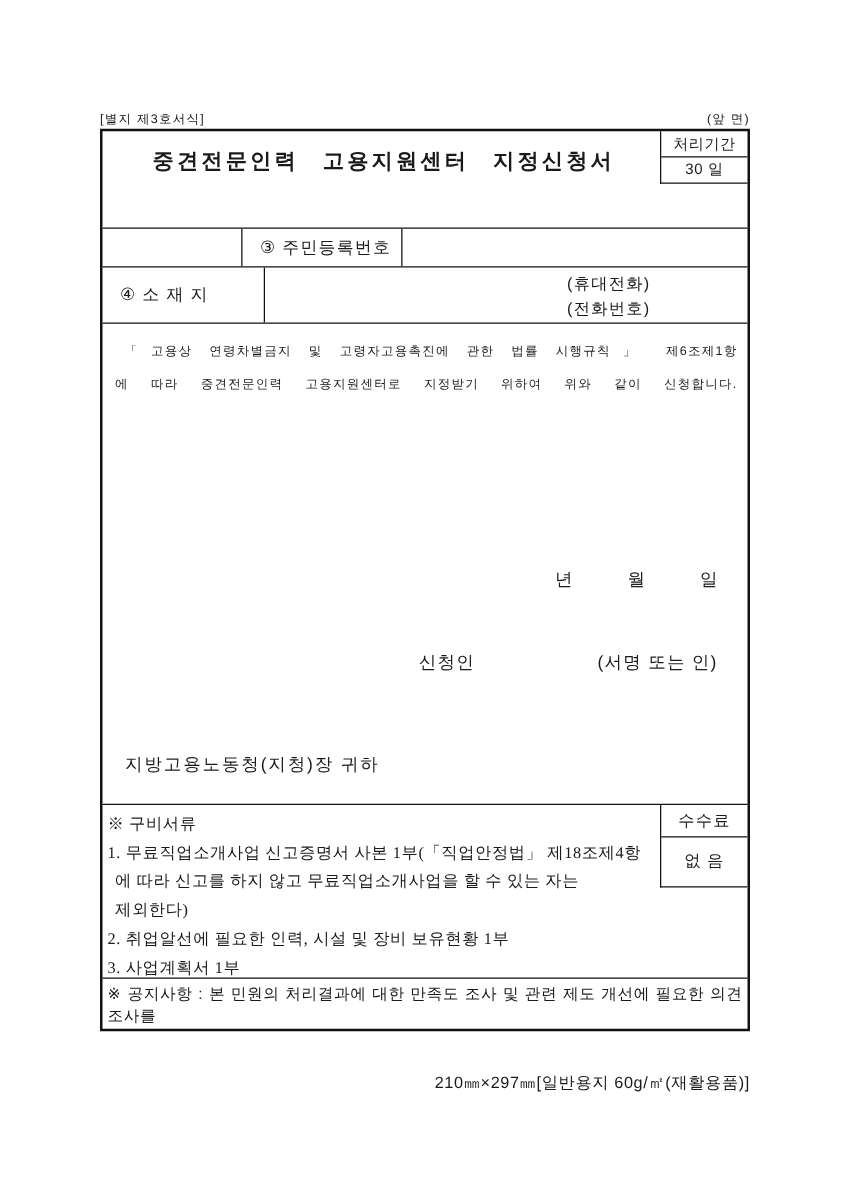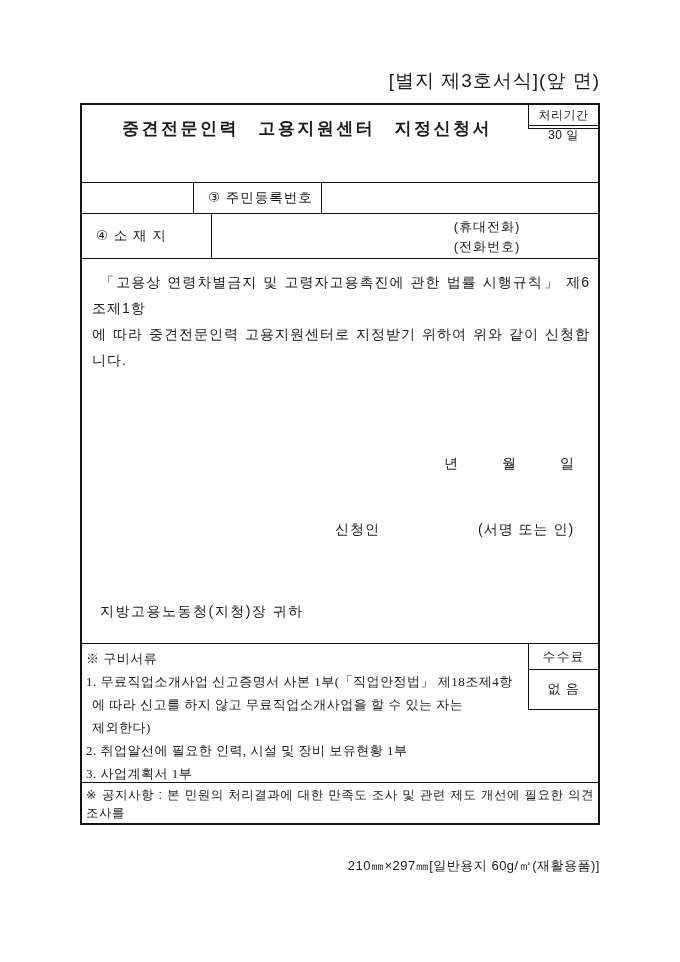--- a/index.html
+++ b/index.html
@@ -6,42 +6,42 @@
   html, body { width: 680px; height: 962px; background: #ffffff; }
   body {
     font-family: "Liberation Sans", "DejaVu Sans", sans-serif;
     color: #1a1a1a;
     position: relative;
   }
   .page { position: absolute; left: 0; top: 0; width: 680px; height: 962px; background: #fff; }
 
   
   .top-labels {
-    position: absolute; left: 80px; top: 68px; width: 520px;
-    display: flex; justify-content: flex-end;
-    font-size: 19px; letter-spacing: 1px;
+    position: absolute; left: 80px; top: 88px; width: 520px;
+    display: flex; justify-content: space-between;
+    font-size: 10px; letter-spacing: 1px;
   }
 
   
   .form-table {
     position: absolute; left: 80px; top: 103px; width: 520px;
     border: 2px solid #111;
     display: flex; flex-direction: column;
   }
 
   .header-section {
     position: relative; height: 78px; border-bottom: 1.5px solid #111;
   }
   .form-title {
     position: absolute; left: 0; top: 12px; width: 450px;
     text-align: center; font-size: 17px; font-weight: bold;
     letter-spacing: 2.5px; word-spacing: 12px; white-space: nowrap; overflow: hidden;
   }
   .processing-box {
-    position: absolute; right: 0; top: 0; width: 70px; height: 24px;
+    position: absolute; right: 0; top: 0; width: 70px; height: 42px;
     border-left: 1.5px solid #111; border-bottom: 1.5px solid #111;
     font-size: 12px; letter-spacing: 0.5px; text-align: center;
   }
   .processing-box .p-label {
     height: 21px; border-bottom: 1.5px solid #111;
     display: flex; align-items: center; justify-content: center;
   }
   .processing-box .p-value {
     height: 19px; display: flex; align-items: center; justify-content: center;
   }
@@ -62,21 +62,21 @@
   .value-cell { flex: 1; }
   .br { border-right: 1.5px solid #111; }
   .addr-value { position: relative; }
   .phone-labels {
     position: absolute; left: 190px; top: 3px; width: 170px;
     text-align: center; font-size: 13px; letter-spacing: 1px; line-height: 20px;
   }
 
   .main-cell { position: relative; height: 385px; border-bottom: 1.5px solid #111; overflow: hidden; }
   .declaration { position: absolute; left: 10px; top: 10px; width: 498px;
-    font-size: 14px; letter-spacing: 1px; line-height: 26px; }
+    font-size: 10px; letter-spacing: 1px; line-height: 26px; }
   .decl-line { text-align: justify; text-align-last: justify; white-space: normal; }
   .decl-line.first { text-indent: 8px; }
   .date-line { position: absolute; top: 196px; left: 0; width: 100%; height: 20px; font-size: 14px; }
   .date-line span { position: absolute; }
   .d-year  { left: 362px; }
   .d-month { left: 420px; }
   .d-day   { left: 478px; }
   .sign-line { position: absolute; top: 262px; left: 0; width: 100%; height: 20px;
     font-size: 14px; letter-spacing: 1px; }
   .s-applicant { position: absolute; left: 253px; }

